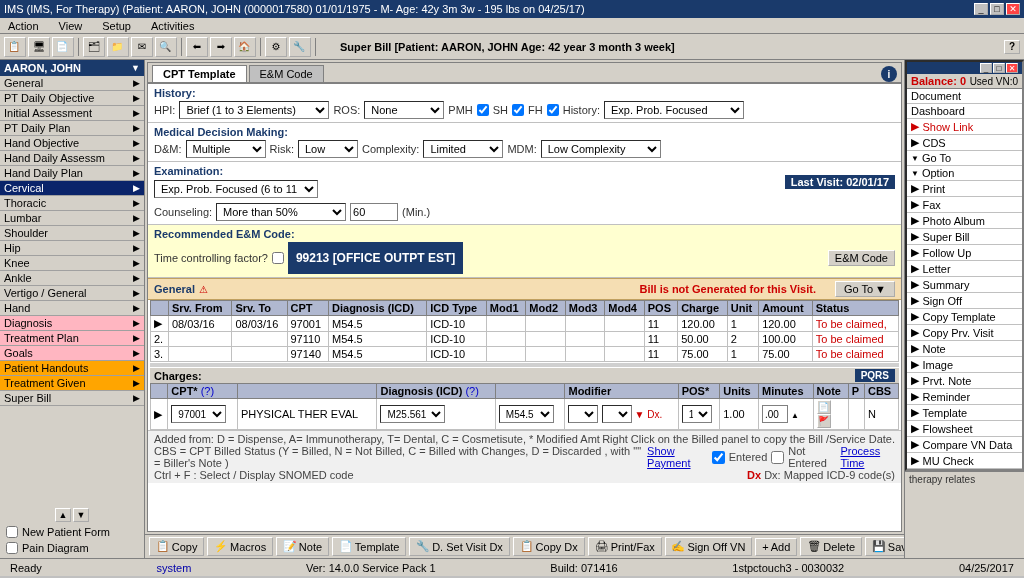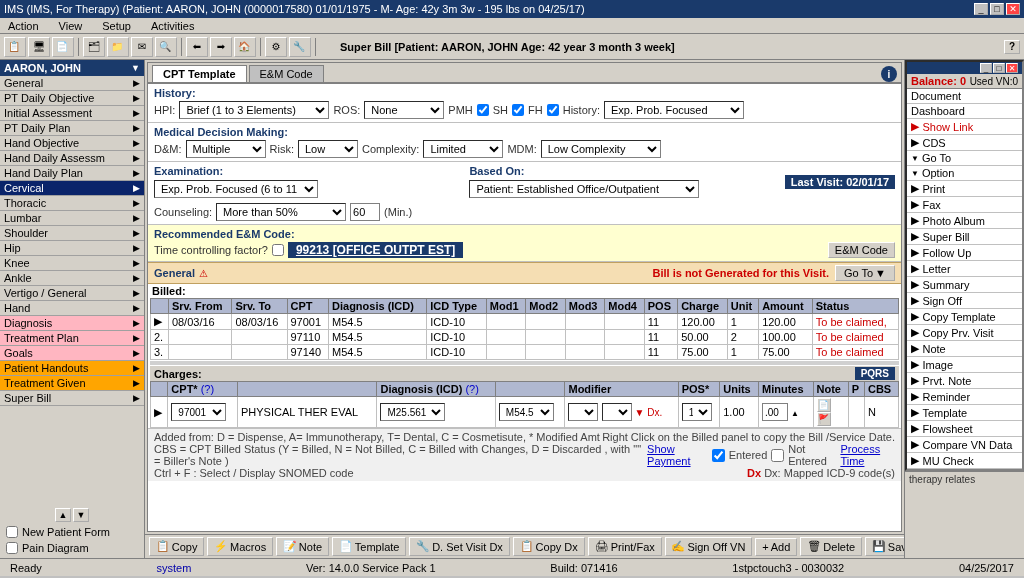--- a/index.html
+++ b/index.html
@@ -343,71 +343,62 @@
         <div class="form-section">
           <div class="form-row">
             <div style="flex:1;">
               <span class="section-label">Examination:</span>
               <div class="form-row" style="margin-top:2px;">
                 <select class="form-select" style="width:164px;">
                   <option>Exp. Prob. Focused (6 to 11 Ele.</option>
                 </select>
               </div>
             </div>
-            <div style="flex:1; margin-left:10px;">
-              <span class="section-label">Based On:</span>
-              <div class="form-row" style="margin-top:2px;">
-                <select class="form-select" style="width:230px;">
-                  <option>Patient: Established Office/Outpatient</option>
-                </select>
-              </div>
-            </div>
             <div style="margin-left:10px; display:flex; flex-direction:column; align-items:flex-end;">
               <div class="em-code-box">Last Visit: 02/01/17</div>
             </div>
           </div>
           <div class="form-row" style="margin-top:2px;">
             <span class="form-label">Counseling:</span>
             <select class="form-select" style="width:130px;">
               <option>More than 50%</option>
             </select>
-            <input class="form-input" value="60" style="width: 30px;">
+            <input class="form-input" value="60" style="width: 48px;">
             <span class="form-label">(Min.)</span>
           </div>
         </div>
 
         <div class="form-section" style="background:#ffffd0;">
           <div class="form-row">
             <span class="section-label">Recommended E&amp;M Code:</span>
           </div>
           <div class="form-row">
             <span class="form-label">Time controlling factor?</span>
             <input type="checkbox" class="form-checkbox" style="">
-            <div class="em-code-box" style="padding: 1px 8px; font-size: 12px; text-decoration: underline;">99213  [OFFICE OUTPT EST]</div>
+            <div class="em-code-box" style="padding: 9px 8px; font-size: 12px;">99213  [OFFICE OUTPT EST]</div>
             <button class="em-btn" style="margin-left: auto;">E&amp;M Code</button>
           </div>
         </div>
 
         <div class="general-bar">
           <div style="display:flex; align-items:center; gap:4px;">
             <span class="section-label">General</span>
             <span style="color:#cc0000; font-size:10px;">⚠</span>
           </div>
-          <div style="display:flex; align-items:center; gap:6px;">
+          <div style="display:flex; align-items:center; gap:19px;">
             <span class="bill-warning">Bill is not Generated for this Visit.</span>
             <button class="go-to-btn">
               <span>Go To</span>
               <span>▼</span>
             </button>
           </div>
         </div>
 
 
         <div class="billed-section">
-          <div style="padding:1px 2px; font-weight:bold; font-size:11px;">Billed:</div>
           <table class="billed-table">
             <thead>
               <tr>
                 <th></th>
                 <th>Srv. From</th>
                 <th>Srv. To</th>
                 <th>CPT</th>
                 <th>Diagnosis (ICD)</th>
                 <th>ICD Type</th>
                 <th>Mod1</th>

